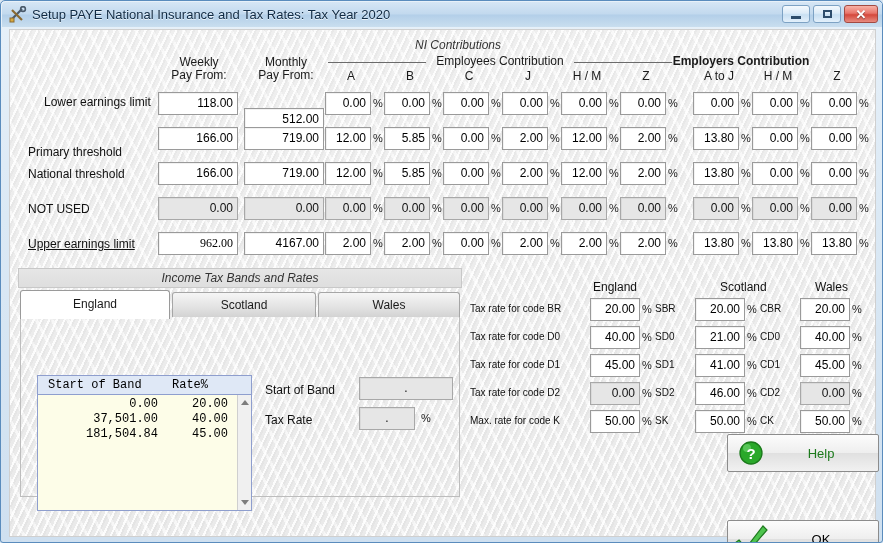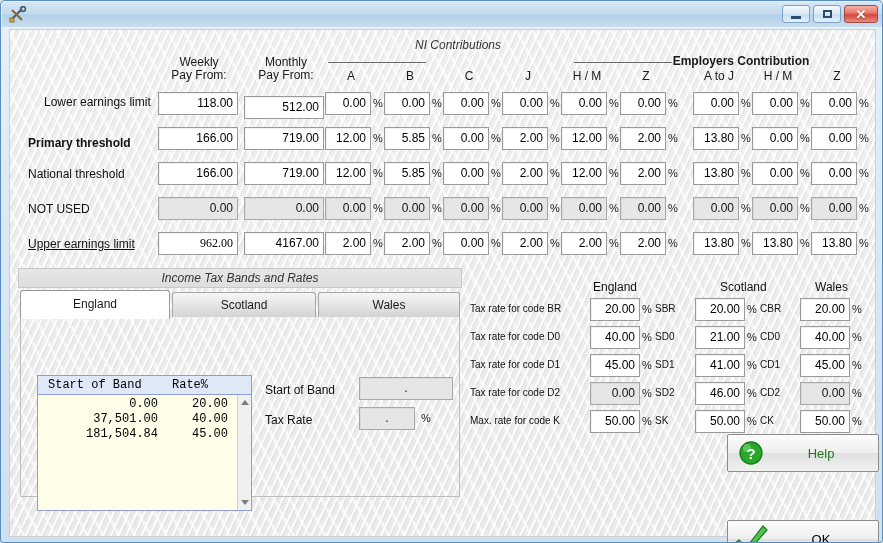--- a/index.html
+++ b/index.html
@@ -160,20 +160,21 @@
 
   <div class="titlebar">
     <div class="title-icon">
       <svg width="20" height="18" viewBox="0 0 20 18">
         <line x1="3" y1="14" x2="14" y2="3" stroke="#4a5a6a" stroke-width="2.2"></line>
         <line x1="14" y1="14" x2="4" y2="4" stroke="#8a6a32" stroke-width="2.2"></line>
         <circle cx="15" cy="3" r="2.4" fill="none" stroke="#4a5a6a" stroke-width="1.6"></circle>
         <rect x="2" y="12" width="4" height="4" fill="#d8a93c" stroke="#8a6a32" stroke-width="1"></rect>
       </svg>
     </div>
+    <div class="title-text">Setup PAYE National Insurance and Tax Rates: Tax Year 2020</div>
     <div class="winbtns">
       <div class="winbtn">
           <div class="gl-min"></div>
         </div>
       <div class="winbtn">
           <div class="gl-max"></div>
         </div>
       <div class="winbtn close">
           <span class="gl-close">✕</span>
         </div>
@@ -186,56 +187,57 @@
       <div class="ni-caption">NI Contributions</div>
 
       <div class="colhead" style="left:136px;top:24px;width:90px;">
         <span>Weekly</span><br><span>Pay From:</span>
       </div>
       <div class="colhead" style="left:222px;top:24px;width:92px;">
         <span>Monthly</span><br><span>Pay From:</span>
       </div>
 
       <div class="grouprule" style="left:310px;top:30px;width:98px;"></div>
+      <div class="colhead" style="left:408px;top:23px;width:148px;">Employees Contribution</div>
       <div class="grouprule" style="left:556px;top:30px;width:98px;"></div>
       <div class="colhead" style="left:645px;top:23px;width:156px;font-weight:bold;">Employers Contribution</div>
 
       <div class="colhead" style="left:307px;top:38px;width:52px;">A</div>
       <div class="colhead" style="left:366px;top:38px;width:52px;">B</div>
       <div class="colhead" style="left:425px;top:38px;width:52px;">C</div>
       <div class="colhead" style="left:484px;top:38px;width:52px;">J</div>
       <div class="colhead" style="left:543px;top:38px;width:52px;">H / M</div>
       <div class="colhead" style="left:602px;top:38px;width:52px;">Z</div>
       <div class="colhead" style="left:675px;top:38px;width:52px;">A to J</div>
       <div class="colhead" style="left:734px;top:38px;width:52px;">H / M</div>
       <div class="colhead" style="left:793px;top:38px;width:52px;">Z</div>
 
       <div id="ni-rows">
           <div class="rowlabel" style="left: 10px; top: 63px; margin-left: 16px;">Lower earnings limit</div>
           <div class="fld" style="left: 140px; top: 60px; width: 80px;">118.00</div>
-          <div class="fld" style="left: 226px; top: 64px; width: 80px;">512.00</div>
+          <div class="fld" style="left: 226px; top: 76px; width: 80px;">512.00</div>
           <div class="fld" style="left: 307px; top: 60px; width: 46px;">0.00</div>
           <div class="pct" style="left: 355px; top: 60px;">%</div>
           <div class="fld" style="left: 366px; top: 60px; width: 46px;">0.00</div>
           <div class="pct" style="left: 414px; top: 60px;">%</div>
           <div class="fld" style="left: 425px; top: 60px; width: 46px;">0.00</div>
           <div class="pct" style="left: 473px; top: 60px;">%</div>
           <div class="fld" style="left: 484px; top: 60px; width: 46px;">0.00</div>
           <div class="pct" style="left: 532px; top: 60px;">%</div>
           <div class="fld" style="left: 543px; top: 60px; width: 46px;">0.00</div>
           <div class="pct" style="left: 591px; top: 60px;">%</div>
           <div class="fld" style="left: 602px; top: 60px; width: 46px;">0.00</div>
           <div class="pct" style="left: 650px; top: 60px;">%</div>
           <div class="fld" style="left: 675px; top: 60px; width: 46px;">0.00</div>
           <div class="pct" style="left: 723px; top: 60px;">%</div>
           <div class="fld" style="left: 734px; top: 60px; width: 46px;">0.00</div>
           <div class="pct" style="left: 782px; top: 60px;">%</div>
           <div class="fld" style="left: 793px; top: 60px; width: 46px;">0.00</div>
           <div class="pct" style="left: 841px; top: 60px;">%</div>
-          <div class="rowlabel" style="left: 10px; top: 104px; font-weight: bold;">Primary threshold</div>
+          <div class="rowlabel" style="left: 10px; top: 113px;">Primary threshold</div>
           <div class="fld" style="left: 140px; top: 95px; width: 80px;">166.00</div>
           <div class="fld" style="left: 226px; top: 95px; width: 80px;">719.00</div>
           <div class="fld" style="left: 307px; top: 95px; width: 46px;">12.00</div>
           <div class="pct" style="left: 355px; top: 95px;">%</div>
           <div class="fld" style="left: 366px; top: 95px; width: 46px;">5.85</div>
           <div class="pct" style="left: 414px; top: 95px;">%</div>
           <div class="fld" style="left: 425px; top: 95px; width: 46px;">0.00</div>
           <div class="pct" style="left: 473px; top: 95px;">%</div>
           <div class="fld" style="left: 484px; top: 95px; width: 46px;">2.00</div>
           <div class="pct" style="left: 532px; top: 95px;">%</div>

